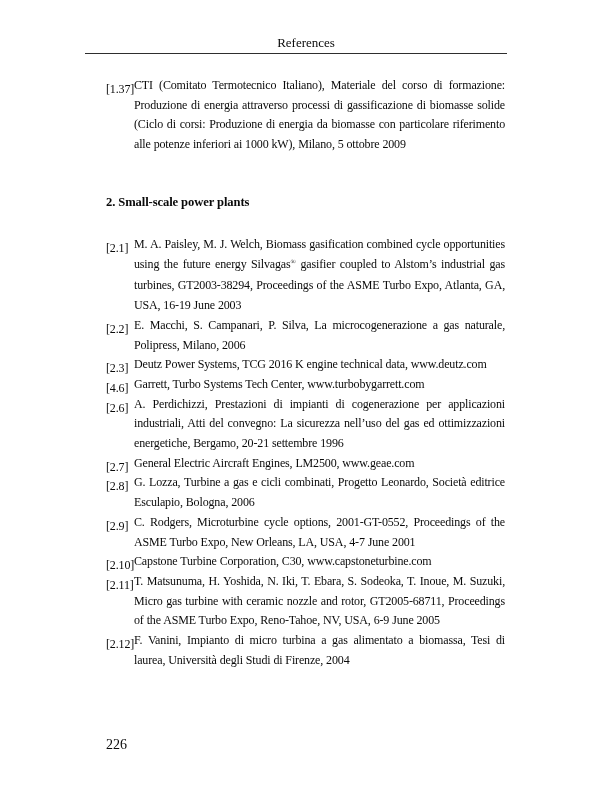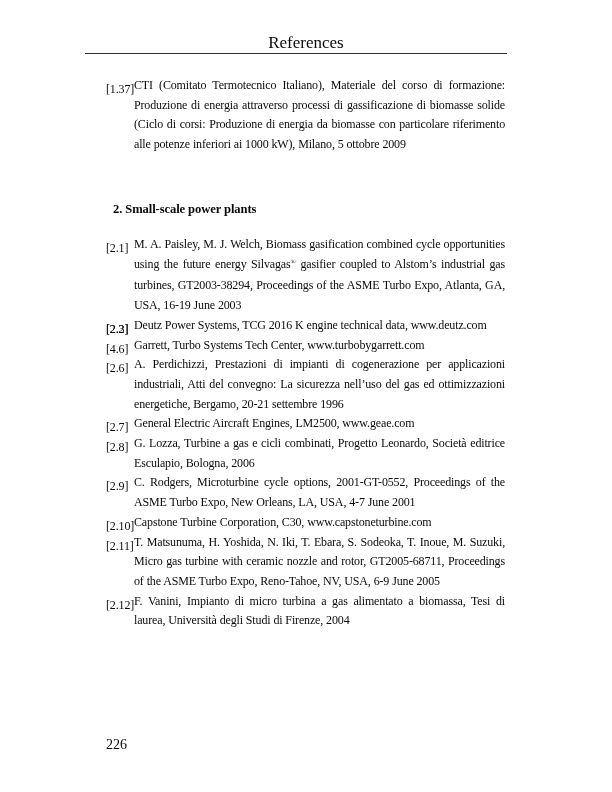--- a/index.html
+++ b/index.html
@@ -15,21 +15,21 @@
     font-family: "Liberation Serif", "DejaVu Serif", serif;
     color: #0a0a0a;
     overflow: hidden;
   }
   .header-title {
     position: absolute;
     top: 35px;
     left: 0;
     right: 0;
     text-align: center;
-    font-size: 17px;
+    font-size: 13px;
     line-height: 15px;
   }
   .header-rule {
     position: absolute;
     left: 85px;
     top: 53px;
     width: 422px;
     height: 0;
     border-top: 1px solid #2e2e2e;
   }
@@ -59,21 +59,21 @@
     font-size: 0.58em;
     letter-spacing: 0;
     position: relative;
     top: -0.5em;
     vertical-align: baseline;
   }
   .section-heading {
     position: absolute;
     left: 106px;
     top: 193px;
-    margin: 7px;
+    margin: 0;
     font-size: 12.6px;
     font-weight: bold;
     line-height: 19.7px;
     letter-spacing: -0.1px;
   }
   .page-number {
     position: absolute;
     left: 106px;
     top: 737px;
     font-size: 14px;
@@ -90,21 +90,21 @@
   <div class="header-rule"></div>
 
   <div class="ref-list ref-list-1" id="ref-list-1">
       <div class="ref"><span class="ref-label">[1.37]</span><span class="ref-text">CTI (Comitato Termotecnico Italiano), Materiale del corso di formazione: Produzione di energia attraverso processi di gassificazione di biomasse solide (Ciclo di corsi: Produzione di energia da biomasse con particolare riferimento alle potenze inferiori ai 1000 kW), Milano, 5 ottobre 2009</span></div>
     </div>
 
   <h2 class="section-heading">2. Small-scale power plants</h2>
 
   <div class="ref-list ref-list-2" id="ref-list-2">
       <div class="ref"><span class="ref-label">[2.1]</span><span class="ref-text">M. A. Paisley, M. J. Welch, Biomass gasification combined cycle opportunities using the future energy Silvagas<sup class="reg">®</sup> gasifier coupled to Alstom’s industrial gas turbines, GT2003-38294, Proceedings of the ASME Turbo Expo, Atlanta, GA, USA, 16-19 June 2003</span></div>
-      <div class="ref"><span class="ref-label">[2.2]</span></div>
+      <div class="ref"><span class="ref-label">[2.2]</span><span class="ref-text">E. Macchi, S. Campanari, P. Silva, La microcogenerazione a gas naturale, Polipress, Milano, 2006</span></div>
       <div class="ref"><span class="ref-label">[2.3]</span><span class="ref-text">Deutz Power Systems, TCG 2016 K engine technical data, www.deutz.com</span></div>
       <div class="ref"><span class="ref-label">[4.6]</span><span class="ref-text">Garrett, Turbo Systems Tech Center, www.turbobygarrett.com</span></div>
       <div class="ref"><span class="ref-label">[2.6]</span><span class="ref-text">A. Perdichizzi, Prestazioni di impianti di cogenerazione per applicazioni industriali, Atti del convegno: La sicurezza nell’uso del gas ed ottimizzazioni energetiche, Bergamo, 20-21 settembre 1996</span></div>
       <div class="ref"><span class="ref-label">[2.7]</span><span class="ref-text">General Electric Aircraft Engines, LM2500, www.geae.com</span></div>
       <div class="ref"><span class="ref-label">[2.8]</span><span class="ref-text">G. Lozza, Turbine a gas e cicli combinati, Progetto Leonardo, Società editrice Esculapio, Bologna, 2006</span></div>
       <div class="ref"><span class="ref-label">[2.9]</span><span class="ref-text">C. Rodgers, Microturbine cycle options, 2001-GT-0552, Proceedings of the ASME Turbo Expo, New Orleans, LA, USA, 4-7 June 2001</span></div>
       <div class="ref"><span class="ref-label">[2.10]</span><span class="ref-text">Capstone Turbine Corporation, C30, www.capstoneturbine.com</span></div>
       <div class="ref"><span class="ref-label">[2.11]</span><span class="ref-text">T. Matsunuma, H. Yoshida, N. Iki, T. Ebara, S. Sodeoka, T. Inoue, M. Suzuki, Micro gas turbine with ceramic nozzle and rotor, GT2005-68711, Proceedings of the ASME Turbo Expo, Reno-Tahoe, NV, USA, 6-9 June 2005</span></div>
       <div class="ref"><span class="ref-label">[2.12]</span><span class="ref-text">F. Vanini, Impianto di micro turbina a gas alimentato a biomassa, Tesi di laurea, Università degli Studi di Firenze, 2004</span></div>
     </div>

